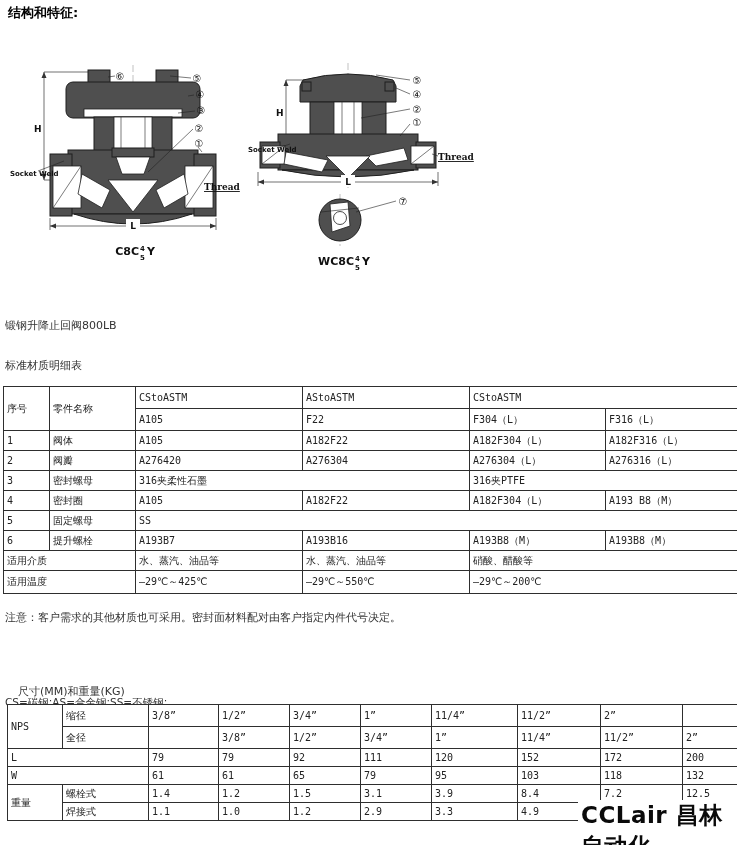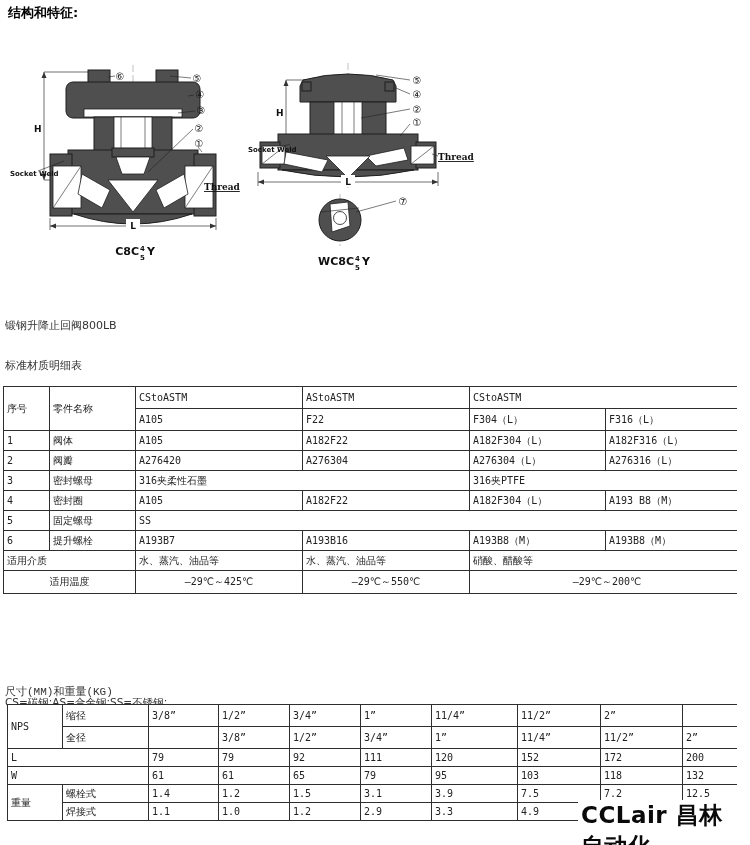--- a/index.html
+++ b/index.html
@@ -7,21 +7,21 @@
         font-family:"DejaVu Sans","Liberation Sans",sans-serif;color:#222;}
   .abs{position:absolute;}
   .doc-title{font-size:13px;font-weight:bold;color:#000;}
   .para{font-size:11px;color:#333;}
   .small{font-size:10.5px;color:#333;margin-top:48px;}
   table{border-collapse:collapse;table-layout:fixed;position:absolute;background:#fff;}
   td{border:1px solid #2e2e2e;font-size:10px;color:#222;padding:0 3px;vertical-align:middle;
      font-family:"DejaVu Sans Mono","DejaVu Sans",monospace;overflow:hidden;white-space:nowrap;}
   tr.h22 td{height:21px;margin-top:12px;}
   tr.h20 td{height:19px;}
-  tr.h24 td{height:22px;text-align:center;}
+  tr.h24 td{height:22px;}
   tr.h18 td{height:17px;}
   .logo{font-size:23px;font-weight:bold;color:#0a0a0a;background:#fff;padding:0 3px;letter-spacing:0.5px;
         font-family:"DejaVu Sans","Liberation Sans",sans-serif;}
   svg{position:absolute;overflow:visible;}
   .metal{fill:#4f4f4f;stroke:#1e1e1e;stroke-width:1;}
   .white{fill:#ffffff;stroke:#1e1e1e;stroke-width:0.8;}
   .dimline{stroke:#333;stroke-width:0.7;fill:none;}
   .leader{stroke:#222;stroke-width:0.6;fill:none;}
   .cline{stroke:#999;stroke-width:0.6;stroke-dasharray:7,3;}
   .dimtxt{font:bold 9px "DejaVu Sans",sans-serif;fill:#111;}
@@ -246,22 +246,23 @@
     </tr>
     <tr class="h24">
       <td colspan="2">适用温度</td>
       <td>—29℃～425℃</td>
       <td>—29℃～550℃</td>
       <td colspan="2">—29℃～200℃</td>
     </tr>
     </tbody>
   </table>
 
+  <div class="abs para" style="left:5px;top:610px;">注意：客户需求的其他材质也可采用。密封面材料配对由客户指定内件代号决定。</div>
   <div class="abs small" style="left:5px;top:648px;">CS=碳钢;AS=合金钢;SS=不锈钢;</div>
-  <div class="abs para" style="left:5px;top:684px;font-family:Liberation Mono, monospace;">尺寸(MM)和重量(KG)</div>
+  <div class="abs para" style="left:18px;top:684px;">尺寸(MM)和重量(KG)</div>
 
   <table style="top:704px;left:7px;width:737px;">
     <colgroup>
       <col style="width:55px">
         <col style="width:86px">
         <col style="width:70px">
         <col style="width:71px">
       <col style="width:71px">
         <col style="width:71px">
         <col style="width:86px">
@@ -316,21 +317,21 @@
       <td>132</td>
     </tr>
     <tr class="h18">
       <td rowspan="2">重量</td>
       <td>螺栓式</td>
       <td>1.4</td>
       <td>1.2</td>
       <td>1.5</td>
       <td>3.1</td>
       <td>3.9</td>
-      <td>7.5</td>
+      <td>8.4</td>
       <td>7.2</td>
       <td>12.5</td>
     </tr>
     <tr class="h18">
       <td>焊接式</td>
       <td>1.1</td>
       <td>1.0</td>
       <td>1.2</td>
       <td>2.9</td>
       <td>3.3</td>

